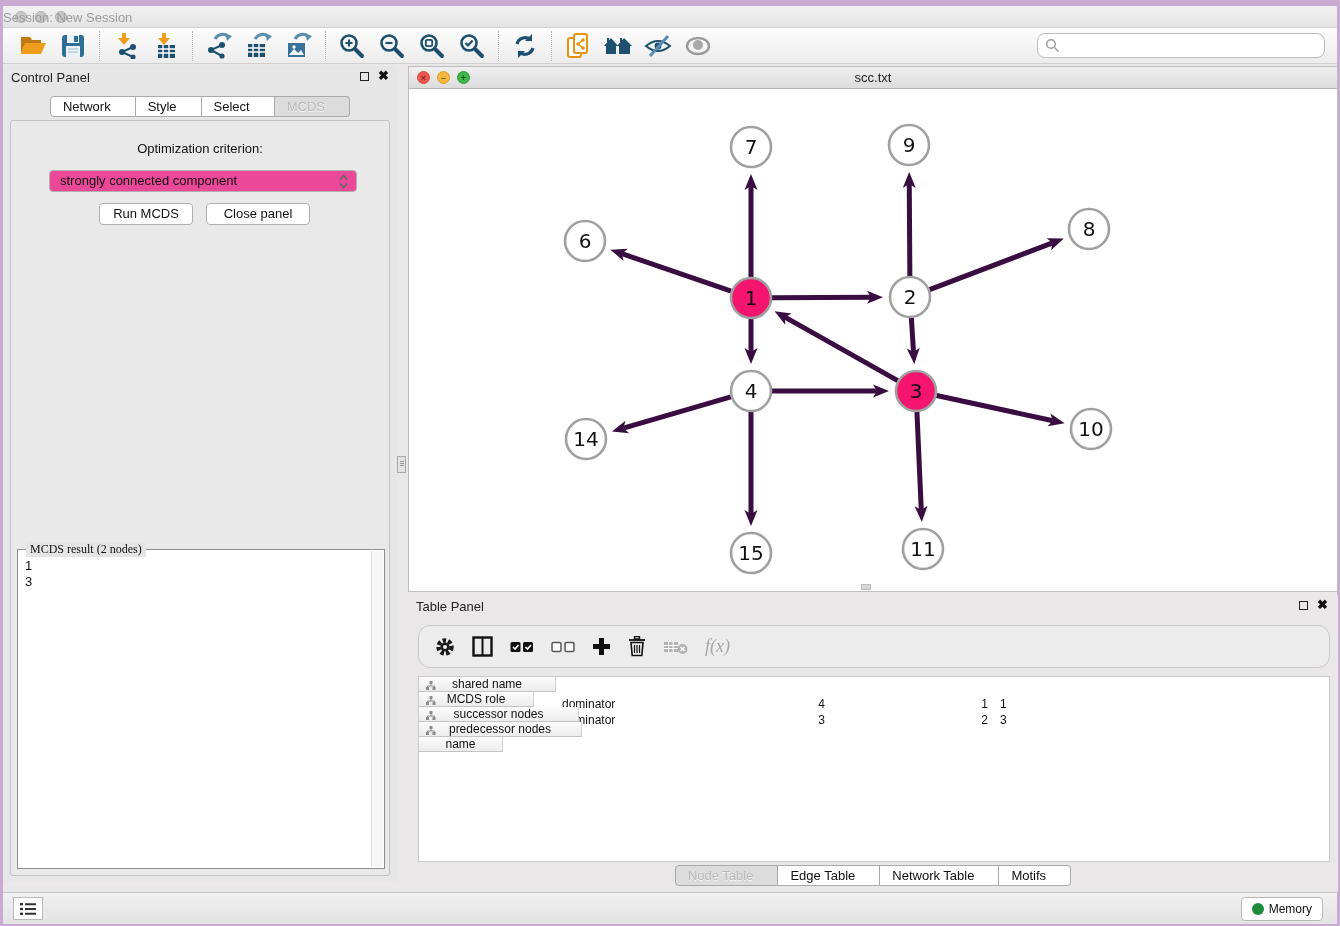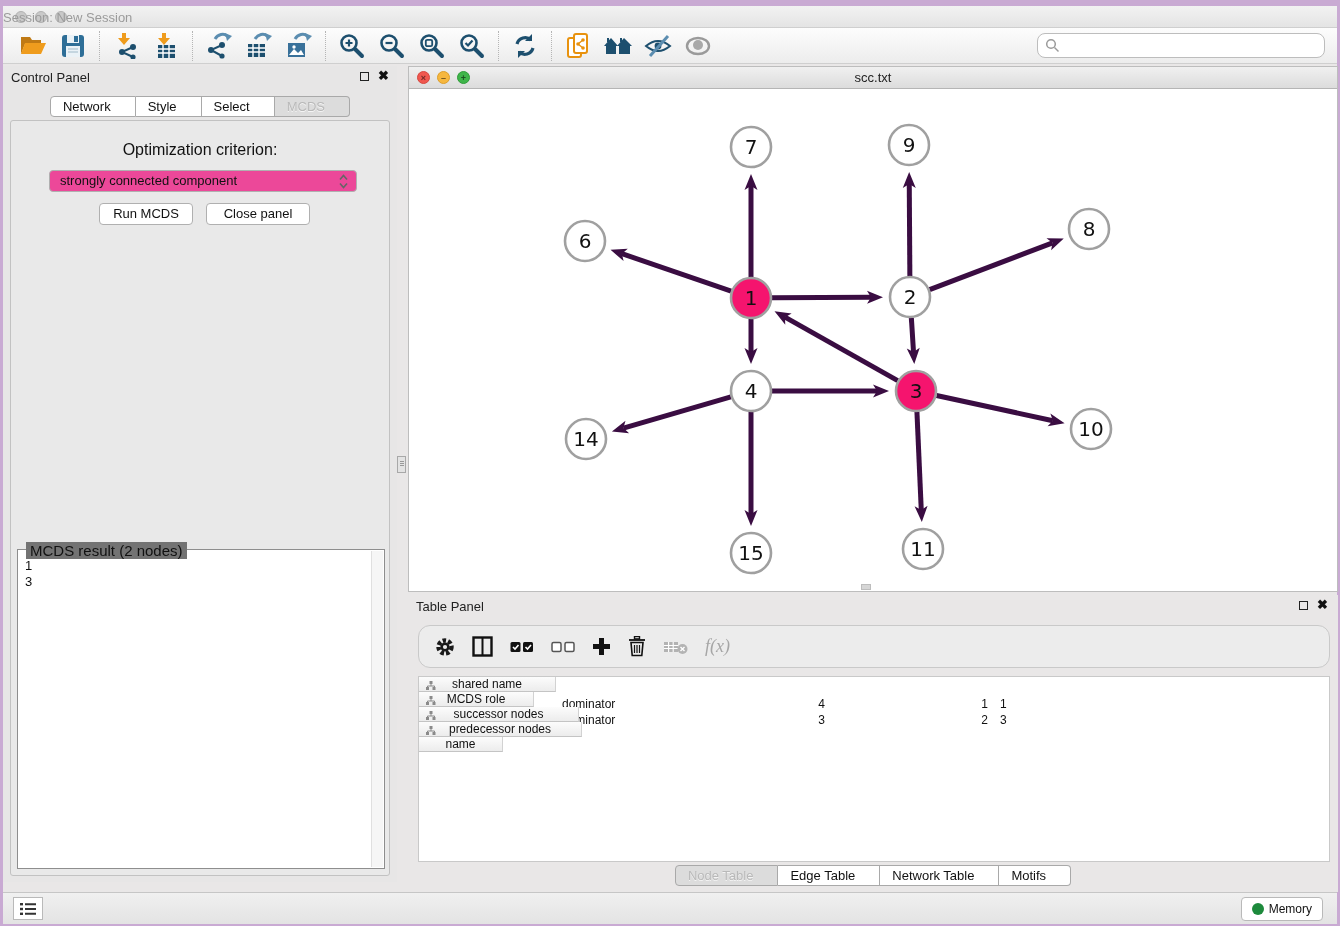--- a/index.html
+++ b/index.html
@@ -36,31 +36,31 @@
 
   
   #control-panel { position:absolute; left:3px; top:66px; width:394px; height:816px; background:#e7e6e6; }
   #cp-tabs { position:absolute; left:0; top:30px; width:100%; display:flex; justify-content:center; }
   .tab { height:21px; font-size:13px; padding:2px 24px 0 12px; background:#fff; border:1px solid #a9a9a9; border-left:none; color:#111; text-align:center; }
   .tab:first-child { border-left:1px solid #a9a9a9; border-radius:4px 0 0 4px; }
   .tab:last-child { border-radius:0 4px 4px 0; }
   .tab.active { background:#dcdcdc; color:#b9b9b9; text-shadow:0 1px 0 #f4f4f4;text-align:center; }
   #cp-body { position:absolute; left:7px; top:54px; width:380px; height:756px;
     background:#e9e9e9; border:1px solid #c2c2c2; border-radius:3px; }
-  #opt-label { margin-top:20px; text-align:center; font-size:16px; color:#111; }
+  #opt-label { margin-top:20px; text-align:center; font-size:13px; color:#111; }
   #opt-select { position:absolute; left:38px; top:49px; width:308px; height:22px; background:#ec4899;
     border:1px solid #b0b0b0; border-radius:4px; font-size:13px; color:#111; padding:2px 0 0 10px; }
   #opt-select .stepper { position:absolute; right:8px; top:3px; }
   .cp-btn { position:absolute; top:82px; height:22px; background:#fff; border:1px solid #b0b0b0;
     border-radius:4px; font-size:13px; color:#111; text-align:center; padding-top:2px; }
   #run-btn { left:88px; width:94px; }
   #closep-btn { left:195px; width:104px; }
   #result-group { position:absolute; left:6px; top:428px; width:368px; height:320px;
     border:1px solid #8e8e8e; background:#fff; }
-  #result-legend { position:absolute; left:8px; top:-8px; background:#737373; padding:0 4px; font-size:15px; color:#111; }
+  #result-legend { position:absolute; left:8px; top:-8px; background:#e5e5e5; padding:0 4px; font-size:12px; color:#111;font-family:Liberation Serif, serif; }
   #result-list { position:absolute; left:0; top:4px; width:352px; height:312px; font-size:13px; color:#111;
     padding:4px 0 0 7px; line-height:16px; }
   #result-scroll { position:absolute; right:1px; top:1px; width:12px; height:316px; background:#f6f6f6; border-left:1px solid #e0e0e0; }
 
   
   #net-window { position:absolute; left:408px; top:66px; width:930px; height:526px; background:#fff; border:1px solid #bdbdbd; }
   #net-titlebar { height:22px; background:linear-gradient(#f0f0f0,#dcdcdc); border-bottom:1px solid #b5b5b5; position:relative; }
   .mac { position:absolute; top:4px; width:13px; height:13px; border-radius:50%; font-size:9px; font-weight:bold;
      text-align:center; line-height:13px; color:rgba(0,0,0,.55); }
   #net-titlebar .red { left:8px; background:#f0574f; border:1px solid #d6473f; }

